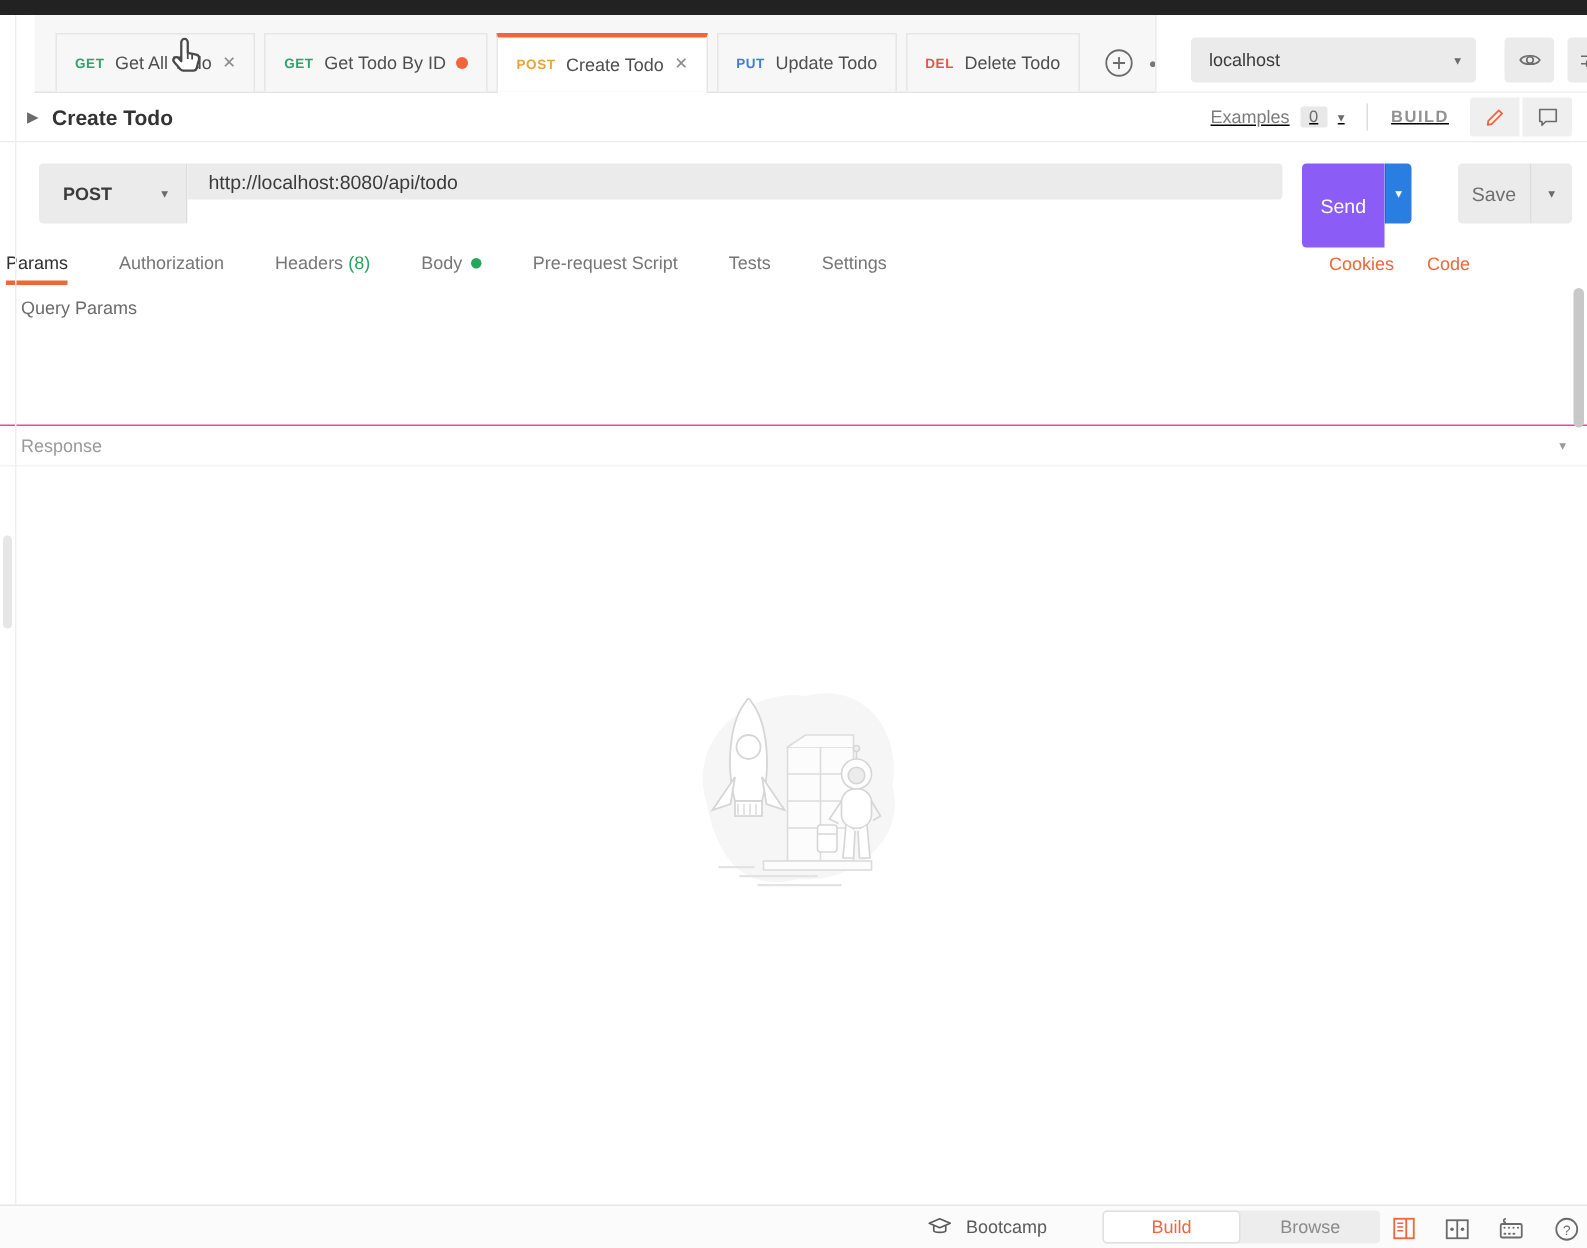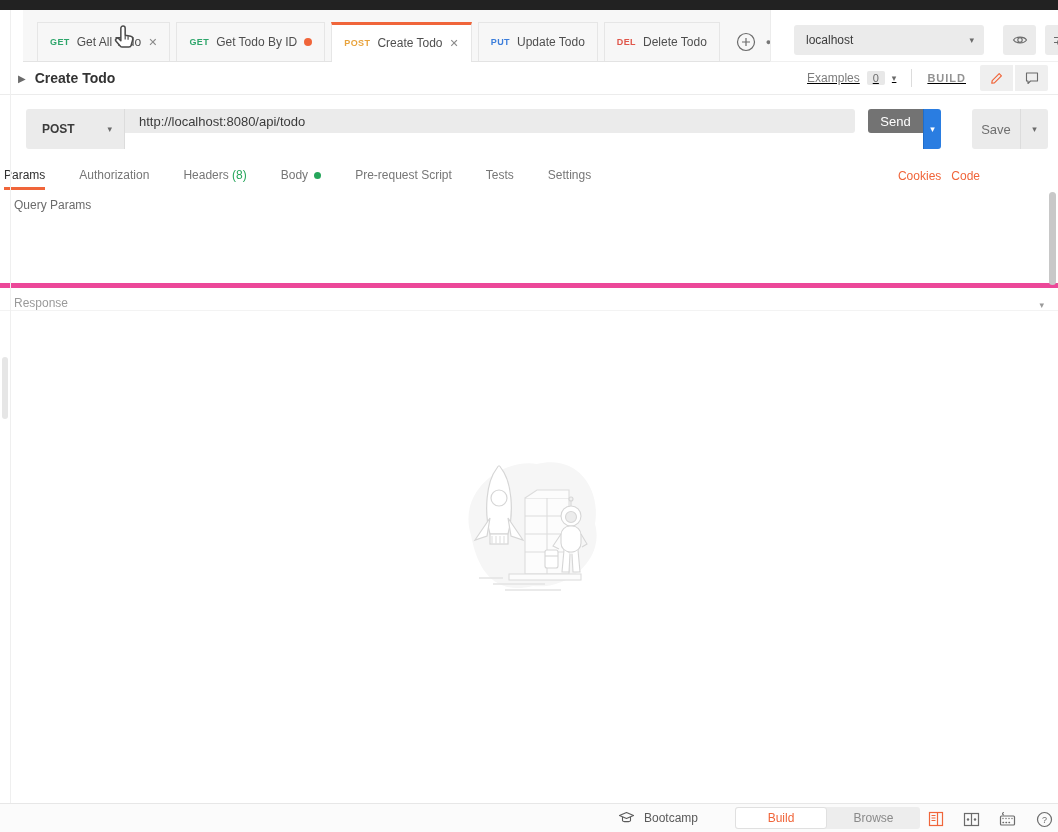--- a/index.html
+++ b/index.html
@@ -53,38 +53,38 @@
 
   
   .url-row { position:absolute; top:95px; left:0; width:1058px; height:67px; background:#fff; }
   .method-url { position:absolute; left:26px; top:14px; width:829px; height:40px; display:flex; }
   .method-box { width:99px; height:40px; background:#ebebeb; border-radius:3px 0 0 3px; border-right:1px solid #dcdcdc;
                 display:flex; align-items:center; padding:0 12px 0 16px; cursor:pointer; }
   .method-box .method-name { font-size:12px; font-weight:bold; color:#3b3b3b; flex:1; }
   .url-input { flex:1; height:24px; background:#ebebeb; border:none; outline:none; border-radius:0 3px 3px 0;
                padding:0 14px; font-size:13px; color:#3b3b3b; font-family:"Liberation Sans",sans-serif; }
   .send-split { position:absolute; left:868px; top:14px; height:40px; display:flex; cursor:pointer; }
-  .send-main { width:55px; height:24px; background:#737373; color:#fff; font-size:13px; border-radius:3px 0 0 3px;
+  .send-main { width:55px; height:56px; background:#8b5cf6; color:#fff; font-size:13px; border-radius:3px 0 0 3px;
                display:flex; align-items:center; justify-content:center; }
   .send-caret { width:18px; height:40px; background:#2A7DE1; border-left:1px solid #1f6dc9; border-radius:0 3px 3px 0;
                 display:flex; align-items:center; justify-content:center; }
   .send-caret .caret { color:#fff; }
   .save-split { position:absolute; left:972px; top:14px; height:40px; display:flex; cursor:pointer; }
   .save-main { width:48px; height:40px; background:#ebebeb; color:#6f6f6f; font-size:13px; border-radius:3px 0 0 3px;
                display:flex; align-items:center; justify-content:center; }
   .save-caret { width:28px; height:40px; background:#ebebeb; border-left:1px solid #dcdcdc; border-radius:0 3px 3px 0;
                 display:flex; align-items:center; justify-content:center; }
 
   
   .req-tabs { position:absolute; top:162px; left:0; width:996px; height:28px; display:flex; align-items:center; padding-left:4px; }
   .req-tab { font-size:12px; color:#767676; margin-right:34px; padding:6px 0 8px; cursor:pointer; white-space:nowrap; }
   .req-tab.active { color:#303030; border-bottom:3px solid #F0653A; padding-bottom:5px; }
   .req-tab .count { color:#26A65B; }
   .body-dot { display:inline-block; width:7px; height:7px; border-radius:50%; background:#26A65B; margin-left:6px; }
-  .req-tabs-right { margin-left:auto; display:flex; gap:10px; padding-right:16px; }
+  .req-tabs-right { margin-left:auto; display:flex; gap:22px; padding-right:16px; }
   .req-tabs-right span { font-size:12px; color:#F0653A; cursor:pointer; }
 
   .qp-label { position:absolute; top:198px; left:14px; font-size:12px; color:#6b6b6b; }
 
   
   .param-table { position:absolute; top:222px; left:0; width:1058px; }
   .pt-row { display:flex; height:30px; align-items:stretch; }
   .pt-head { border-top:1px solid #ececec; border-bottom:1px solid #ececec; }
   .pt-body { border-bottom:1px solid #ececec; }
   .pt-cell { display:flex; align-items:center; }
@@ -96,22 +96,22 @@
   .c3b { flex:1; border-left:1px solid #ececec; padding-left:8px; }
   .pt-head .hdr { font-size:10.5px; font-weight:bold; color:#5e5e5e; letter-spacing:.3px; }
   .cell-input { border:none; outline:none; background:transparent; font-size:12px; color:#3b3b3b; width:95%;
                 font-family:"Liberation Sans",sans-serif; padding-left:4px; }
   .cell-input::placeholder { color:#a9a9a9; }
   .dots-btn { font-size:10px; letter-spacing:2px; color:#8a8a8a; cursor:pointer; }
   .actions-div { width:1px; height:16px; background:#e4e4e4; }
   .bulk-edit { font-size:12px; color:#F0653A; cursor:pointer; }
 
   
-  .response-header { position:absolute; top:283px; left:0; width:1058px; height:28px; border-top:5px solid #ec4899;
-                     border-bottom:1px solid #f3f3f3; display:flex; align-items:flex-end; padding:0 14px; cursor:pointer; }
+  .response-header { position:absolute; top:283px; left:0; width:1058px; height:28px; border-top:1px solid #ec4899;
+                     border-bottom:1px solid #f3f3f3; display:flex; align-items:center; padding:0 14px; cursor:pointer; }
   .response-header .resp-label { font-size:12px; color:#9a9a9a; flex:1; }
   .empty-illustration { position:absolute; top:450px; left:0; width:1058px; text-align:center; }
   .empty-text { position:absolute; top:611px; left:0; width:1058px; text-align:center; font-size:13px; color:#8f8f8f; }
 
   .scroll-thumb { position:absolute; left:1049px; top:192px; width:7px; height:93px; background:#c8c8c8; border-radius:4px; cursor:pointer; }
 
   
   .status-bar { position:absolute; top:803px; left:0; width:1058px; height:29px; background:#fbfbfb; border-top:1px solid #e7e7e7; }
   .bootcamp { position:absolute; left:618px; top:0; height:28px; display:flex; align-items:center; gap:9px; cursor:pointer; }
   .bootcamp span { font-size:12px; color:#5a5a5a; }

